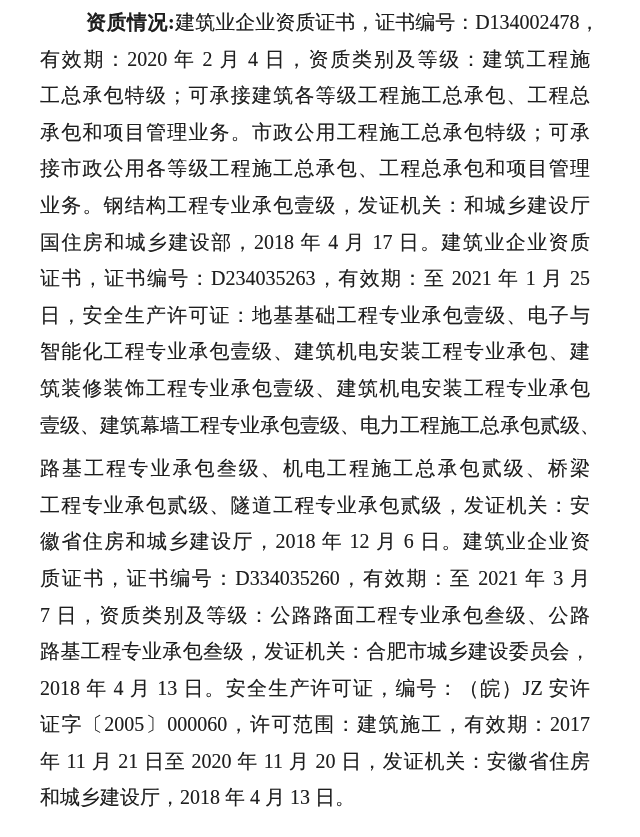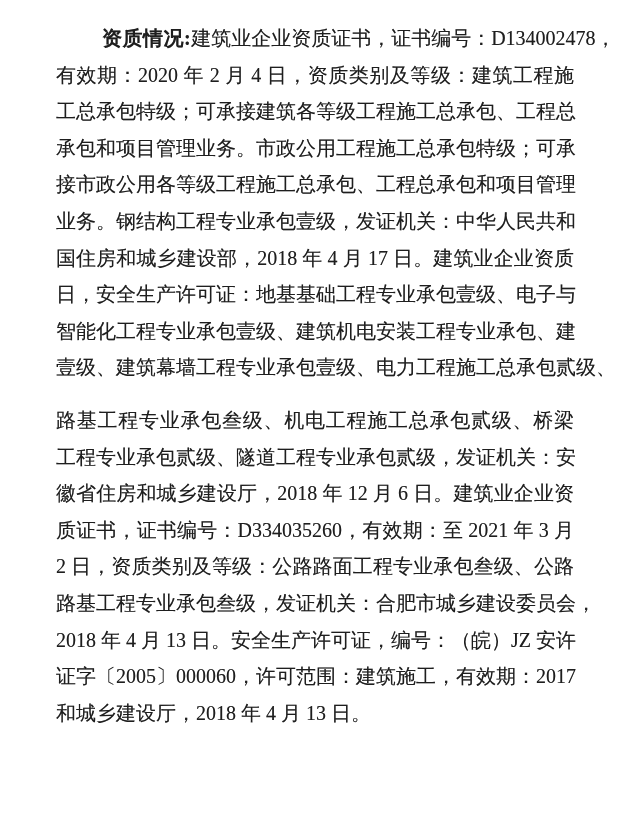--- a/index.html
+++ b/index.html
@@ -19,21 +19,21 @@
   .doc {
     position: absolute;
     left: 40px;
     top: 4px;
     width: 550px;
     font-size: 20px;
     line-height: 36.6px;
     text-shadow: 0 0 0.6px rgba(45,45,45,0.5);
   }
   .para {
-    margin: 16px;
+    margin: 0;
     padding: 0;
   }
   .para.second {
     margin-top: 7px;
   }
   .line {
     text-align: justify;
     text-align-last: justify;
     text-justify: inter-character;
     white-space: nowrap;
@@ -54,33 +54,36 @@
 
 <div class="page">
   <div class="doc">
 
     <div class="para first-para">
       <div class="line first"><span class="lead">资质情况:</span><span>建筑业企业资质证书，证书编号：D134002478，</span></div>
       <div class="line">有效期：2020 年 2 月 4 日，资质类别及等级：建筑工程施</div>
       <div class="line">工总承包特级；可承接建筑各等级工程施工总承包、工程总</div>
       <div class="line">承包和项目管理业务。市政公用工程施工总承包特级；可承</div>
       <div class="line">接市政公用各等级工程施工总承包、工程总承包和项目管理</div>
-      <div class="line">业务。钢结构工程专业承包壹级，发证机关：中华人民共和</div>
+      <div class="line">业务。钢结构工程专业承包壹级，发证机关：和城乡建设厅</div>
       <div class="line">国住房和城乡建设部，2018 年 4 月 17 日。建筑业企业资质</div>
+      <div class="line">证书，证书编号：D234035263，有效期：至 2021 年 1 月 25</div>
       <div class="line">日，安全生产许可证：地基基础工程专业承包壹级、电子与</div>
       <div class="line">智能化工程专业承包壹级、建筑机电安装工程专业承包、建</div>
+      <div class="line">筑装修装饰工程专业承包壹级、建筑机电安装工程专业承包</div>
       <div class="line">壹级、建筑幕墙工程专业承包壹级、电力工程施工总承包贰级、</div>
     </div>
 
     <div class="para second">
       <div class="line">路基工程专业承包叁级、机电工程施工总承包贰级、桥梁</div>
       <div class="line">工程专业承包贰级、隧道工程专业承包贰级，发证机关：安</div>
       <div class="line">徽省住房和城乡建设厅，2018 年 12 月 6 日。建筑业企业资</div>
       <div class="line">质证书，证书编号：D334035260，有效期：至 2021 年 3 月</div>
-      <div class="line">2 日，资质类别及等级：公路路面工程专业承包叁级、公路</div>
+      <div class="line">7 日，资质类别及等级：公路路面工程专业承包叁级、公路</div>
       <div class="line">路基工程专业承包叁级，发证机关：合肥市城乡建设委员会，</div>
       <div class="line">2018 年 4 月 13 日。安全生产许可证，编号：（皖）JZ 安许</div>
       <div class="line">证字〔2005〕000060，许可范围：建筑施工，有效期：2017</div>
+      <div class="line">年 11 月 21 日至 2020 年 11 月 20 日，发证机关：安徽省住房</div>
       <div class="line last">和城乡建设厅，2018 年 4 月 13 日。</div>
     </div>
 
   </div>
 </div>
 
 </body></html>

